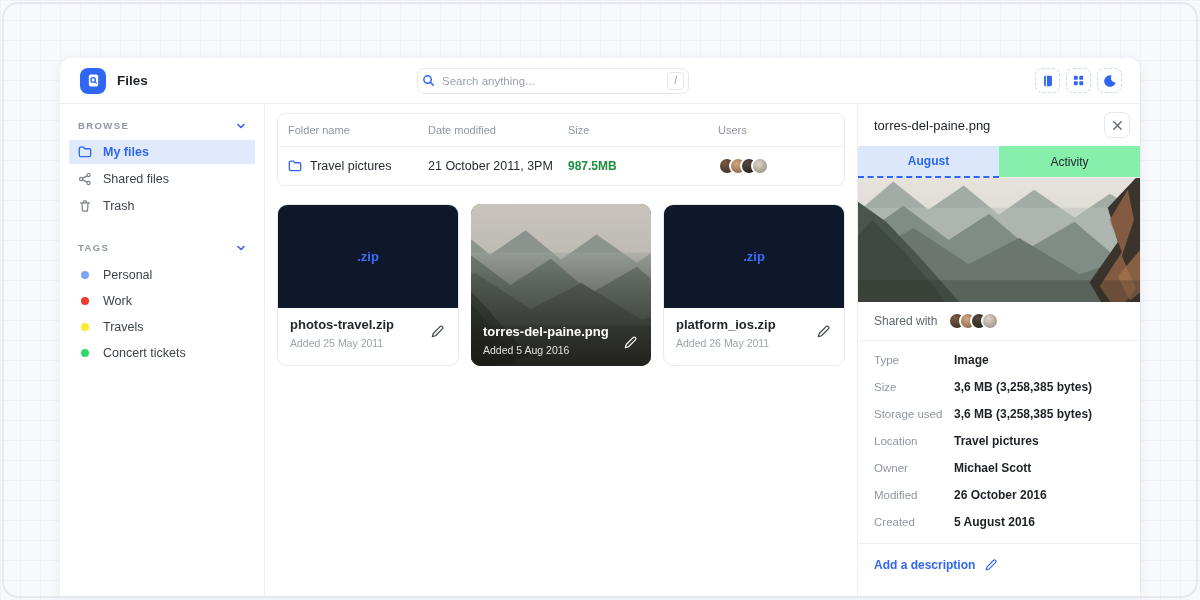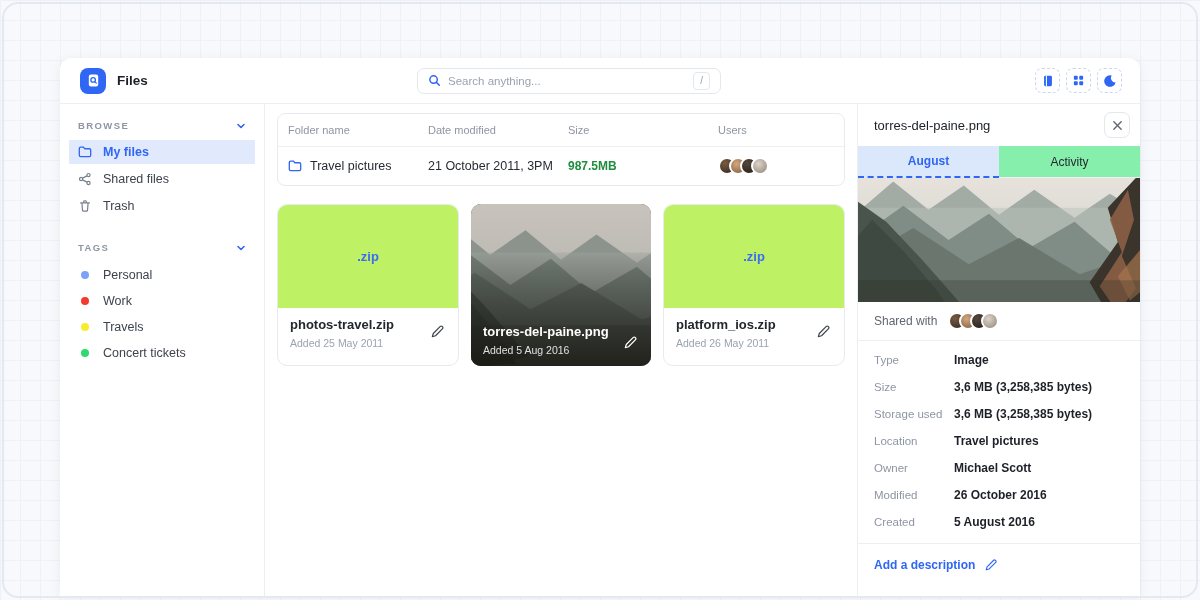--- a/index.html
+++ b/index.html
@@ -29,23 +29,23 @@
   .hdr {
     height: 46px; flex: 0 0 46px; border-bottom: 1px solid #edeff3;
     display: flex; align-items: center; padding: 0 10px; position: relative;
   }
   .logo {
     width: 26px; height: 26px; margin-left: 10px; border-radius: 8px;
     background: #2f66f4; display: grid; place-items: center;
   }
   .app-title { margin-left: 11px; font-size: 13.5px; font-weight: 700; color: #1c2026; }
   .search {
-    position: absolute; left: 357px; width: 304px; height: 26px;
+    position: absolute; left: 357px; width: 272px; height: 26px;
     border: 1px solid #e4e7ec; border-radius: 7px; background: #fff;
-    display: flex; align-items: center; gap: 7px; padding: 0 10px;
+    display: flex; align-items: center; gap: 7px; padding: 0 4px;
   }
   .search input {
     border: none; outline: none; flex: 1; font-size: 11.5px;
     font-family: "Liberation Sans", sans-serif; color: #3d434c; background: transparent;
   }
   .search input::placeholder { color: #9aa3b0; }
   .slash-badge {
     border: 1px solid #e4e7ec; border-radius: 4px; color: #9aa3b0;
     font-size: 10px; line-height: 1; padding: 3px 6px;
   }
@@ -89,21 +89,21 @@
   .av:first-child { margin-left: 0; }
   .av.a1 { background: radial-gradient(circle at 35% 30%, #7a5b40, #2e2620); }
   .av.a2 { background: radial-gradient(circle at 40% 35%, #d3a87f, #7c5a3e); }
   .av.a3 { background: radial-gradient(circle at 35% 30%, #55483d, #1f1b17); }
   .av.a4 { background: radial-gradient(circle at 40% 35%, #ddd4c9, #8f8376); }
   
   .cards { display: flex; gap: 12px; margin-top: 12px; }
   .file-card { flex: 1; height: 162px; border-radius: 10px; position: relative; cursor: pointer; }
   .file-card.zip { border: 1px solid #e7eaee; background: #fff; overflow: hidden; }
   .zip-top {
-    height: 103px; background: #bef264; display: grid; place-items: center;
+    height: 103px; background: #0f172a; display: grid; place-items: center;
     color: #3a6cf4; font-weight: 700; font-size: 13px;
   }
   .card-meta { padding: 9px 12px; position: relative; }
   .card-name { font-size: 13px; font-weight: 600; color: #23272e; }
   .card-added { font-size: 10.5px; color: #9aa3b0; margin-top: 5px; }
   .card-edit { position: absolute; right: 13px; top: 16px; cursor: pointer; }
   .file-card.image { overflow: hidden; background: #333; }
   .img-fill { position: absolute; inset: 0; width: 100%; height: 100%; }
   .img-shade { position: absolute; inset: 0; background: linear-gradient(180deg, rgba(38,34,28,.18) 30%, rgba(22,20,16,.82)); }
   .img-meta { position: absolute; left: 12px; bottom: 10px; }

